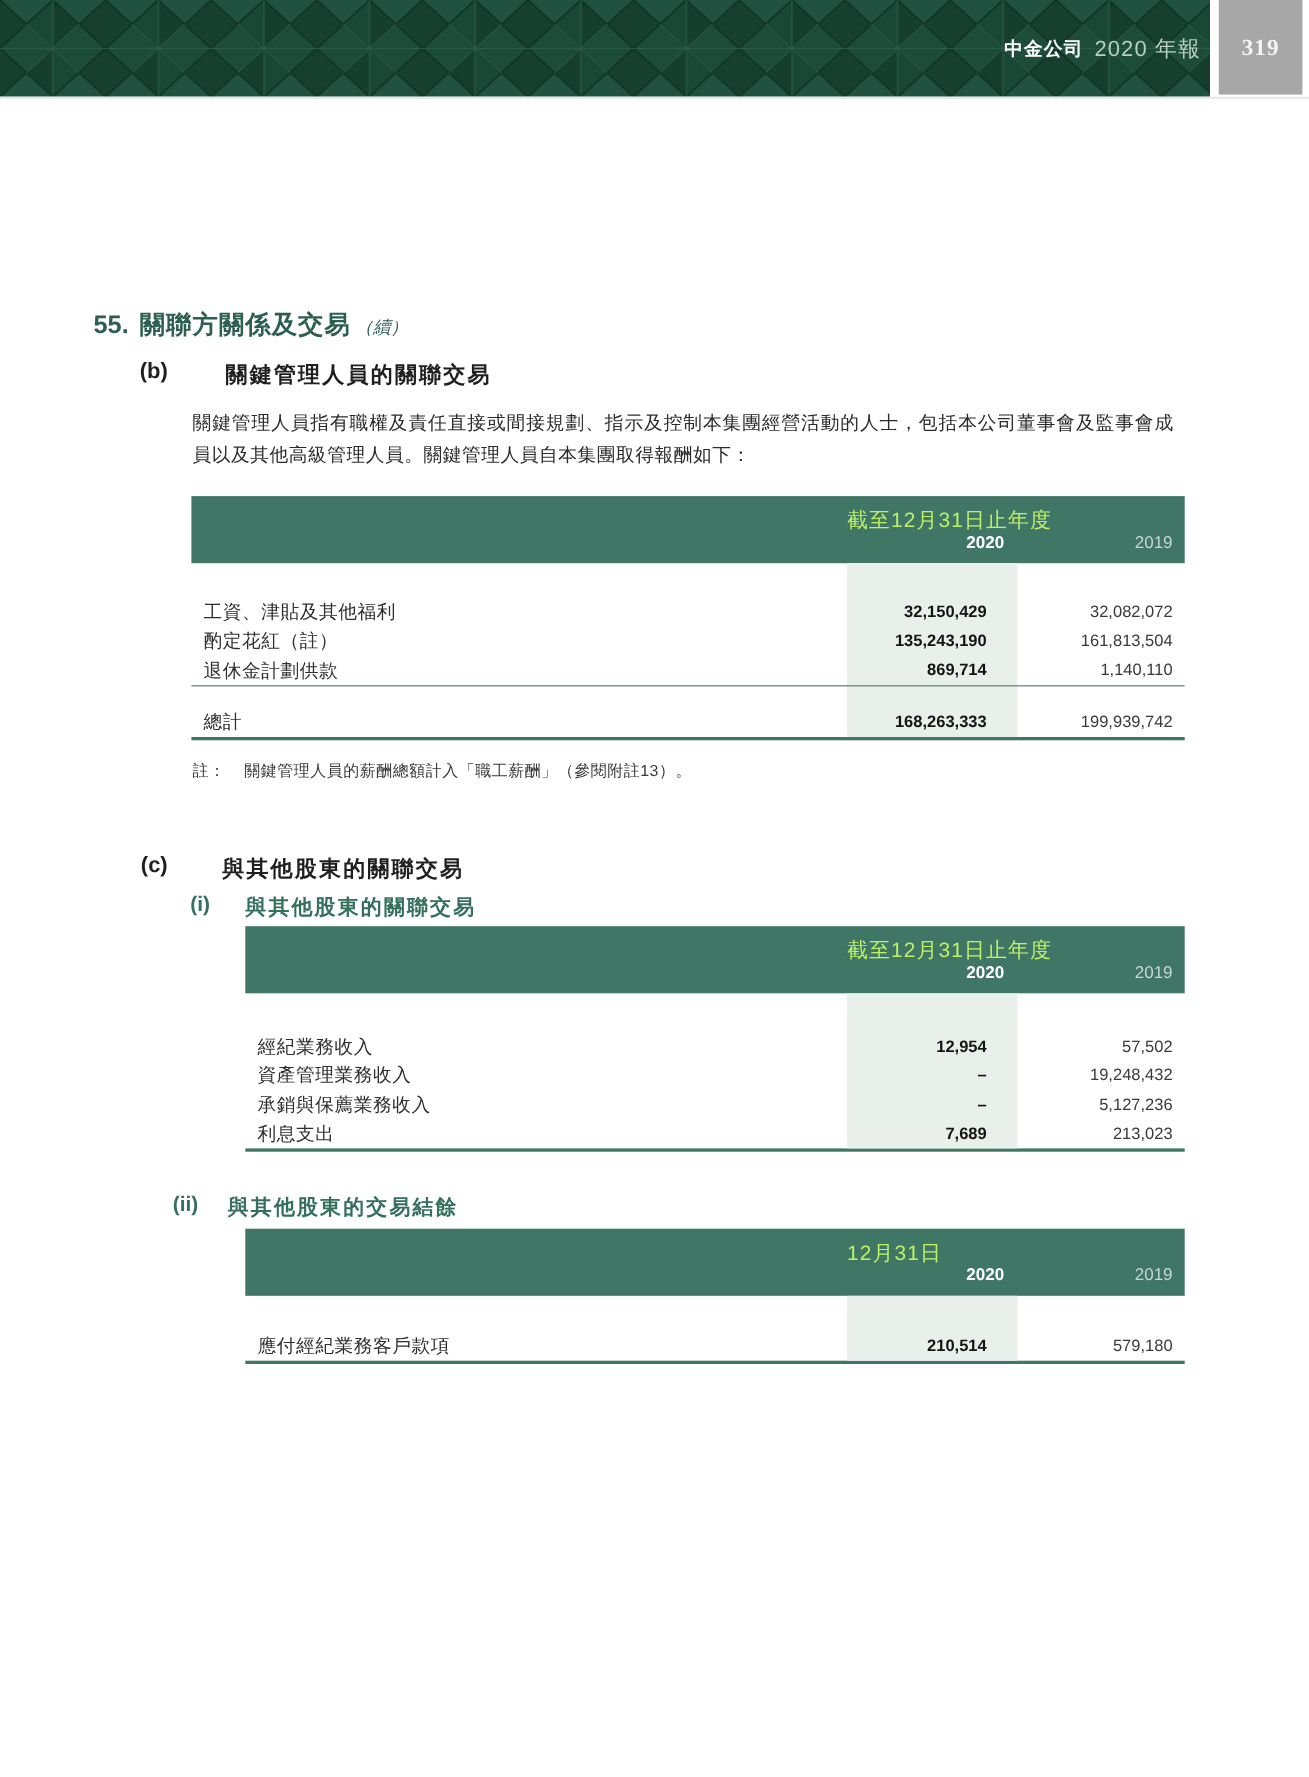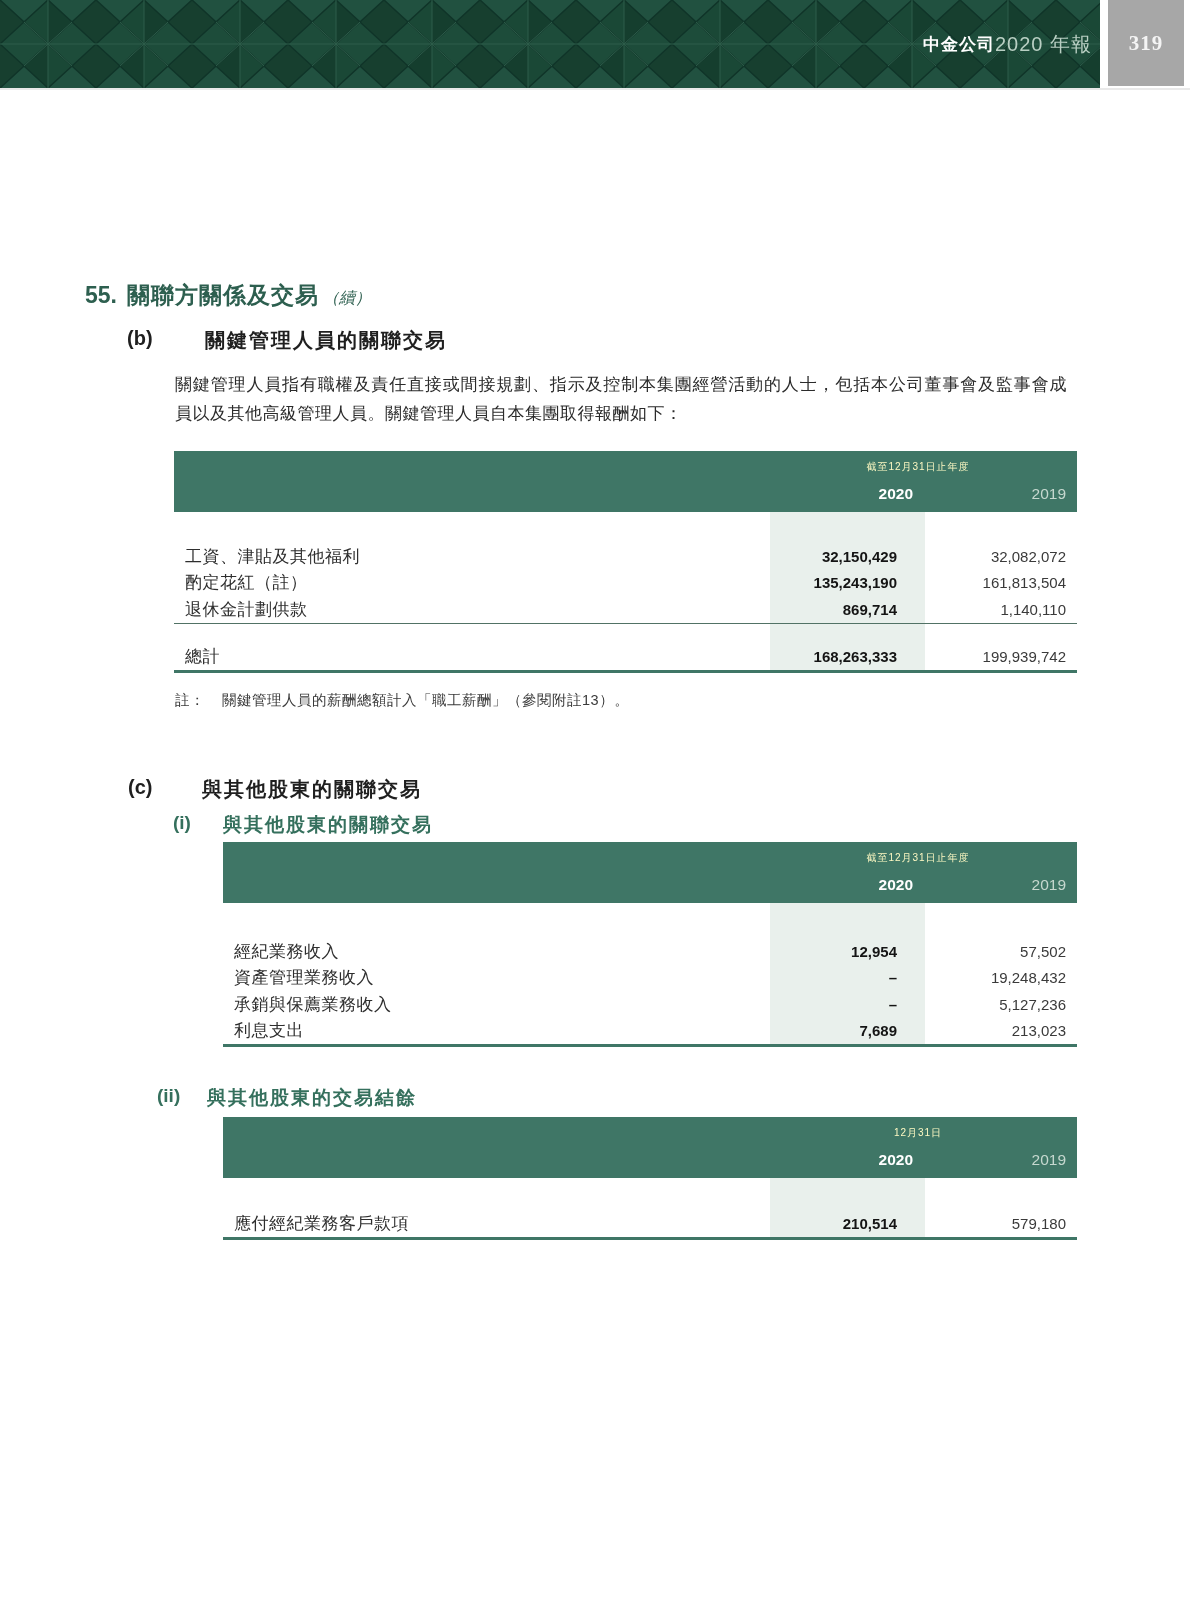--- a/index.html
+++ b/index.html
@@ -7,21 +7,21 @@
   .page {
     position:relative; width:1190px; height:1615px;
     background:#ffffff; overflow:hidden;
     font-family:"Liberation Sans", sans-serif;
     color:#2e2e2e;
   }
   
   .banner { position:absolute; left:0; top:0; width:1100px; height:88px; }
   .banner-text {
     position:absolute; top:0; left:0; width:1092px; height:88px;
-    display:flex; align-items:center; justify-content:flex-end; 
+    display:flex; align-items:center; justify-content:flex-end; gap:10px;
   }
   .brand { color:#ffffff; font-weight:700; font-size:17px; letter-spacing:1px; }
   .brand-year { color:#b9cfc3; font-size:20px; letter-spacing:1px; }
   .page-box {
     position:absolute; left:1108px; top:0; width:76px; height:86px;
     background:#a7a7a7; display:flex; align-items:center; justify-content:center;
   }
   .page-num {
     font-family:"Liberation Serif", serif; font-weight:700;
     font-size:21px; color:#f4f4f4; letter-spacing:1px;
@@ -54,21 +54,21 @@
   }
 
   .note { position:absolute; left:175px; top:691px; display:flex; font-size:14.5px; color:#3a3a3a; letter-spacing:0.5px; }
   .note-marker { width:47px; }
 
   
   .fin-table { position:absolute; }
   .thead { position:relative; height:61px; background:#3f7666; }
   .period {
     position:absolute; top:9px; left:var(--vleft); right:11px;
-    text-align:center; color:#fef9c3; font-size:10px; letter-spacing:1px;
+    text-align:left; color:#bef264; font-size:19px; letter-spacing:1px;
   }
   .yearline { position:absolute; top:34px; left:0; right:0; height:20px; }
   .y2020 { position:absolute; right:164px; color:#ffffff; font-weight:700; font-size:15.5px; }
   .y2019 { position:absolute; right:11px;  color:#c6d8cf; font-size:15.5px; }
   .tbody { position:relative; border-bottom:3px solid #3f7666; }
   .shade { position:absolute; top:0; bottom:0; left:var(--vleft); width:155px; background:#e9f0ec; }
   .trow { position:relative; display:grid; grid-template-columns:1fr 155px 152px; height:26.5px; align-items:center; }
   .lbl { padding-left:11px; font-size:17px; color:#2e2e2e; letter-spacing:0.5px; }
   .v20 { text-align:right; padding-right:28px; font-size:15px; font-weight:700; color:#141414; }
   .v19 { text-align:right; padding-right:11px; font-size:15px; color:#3a3a3a; }

